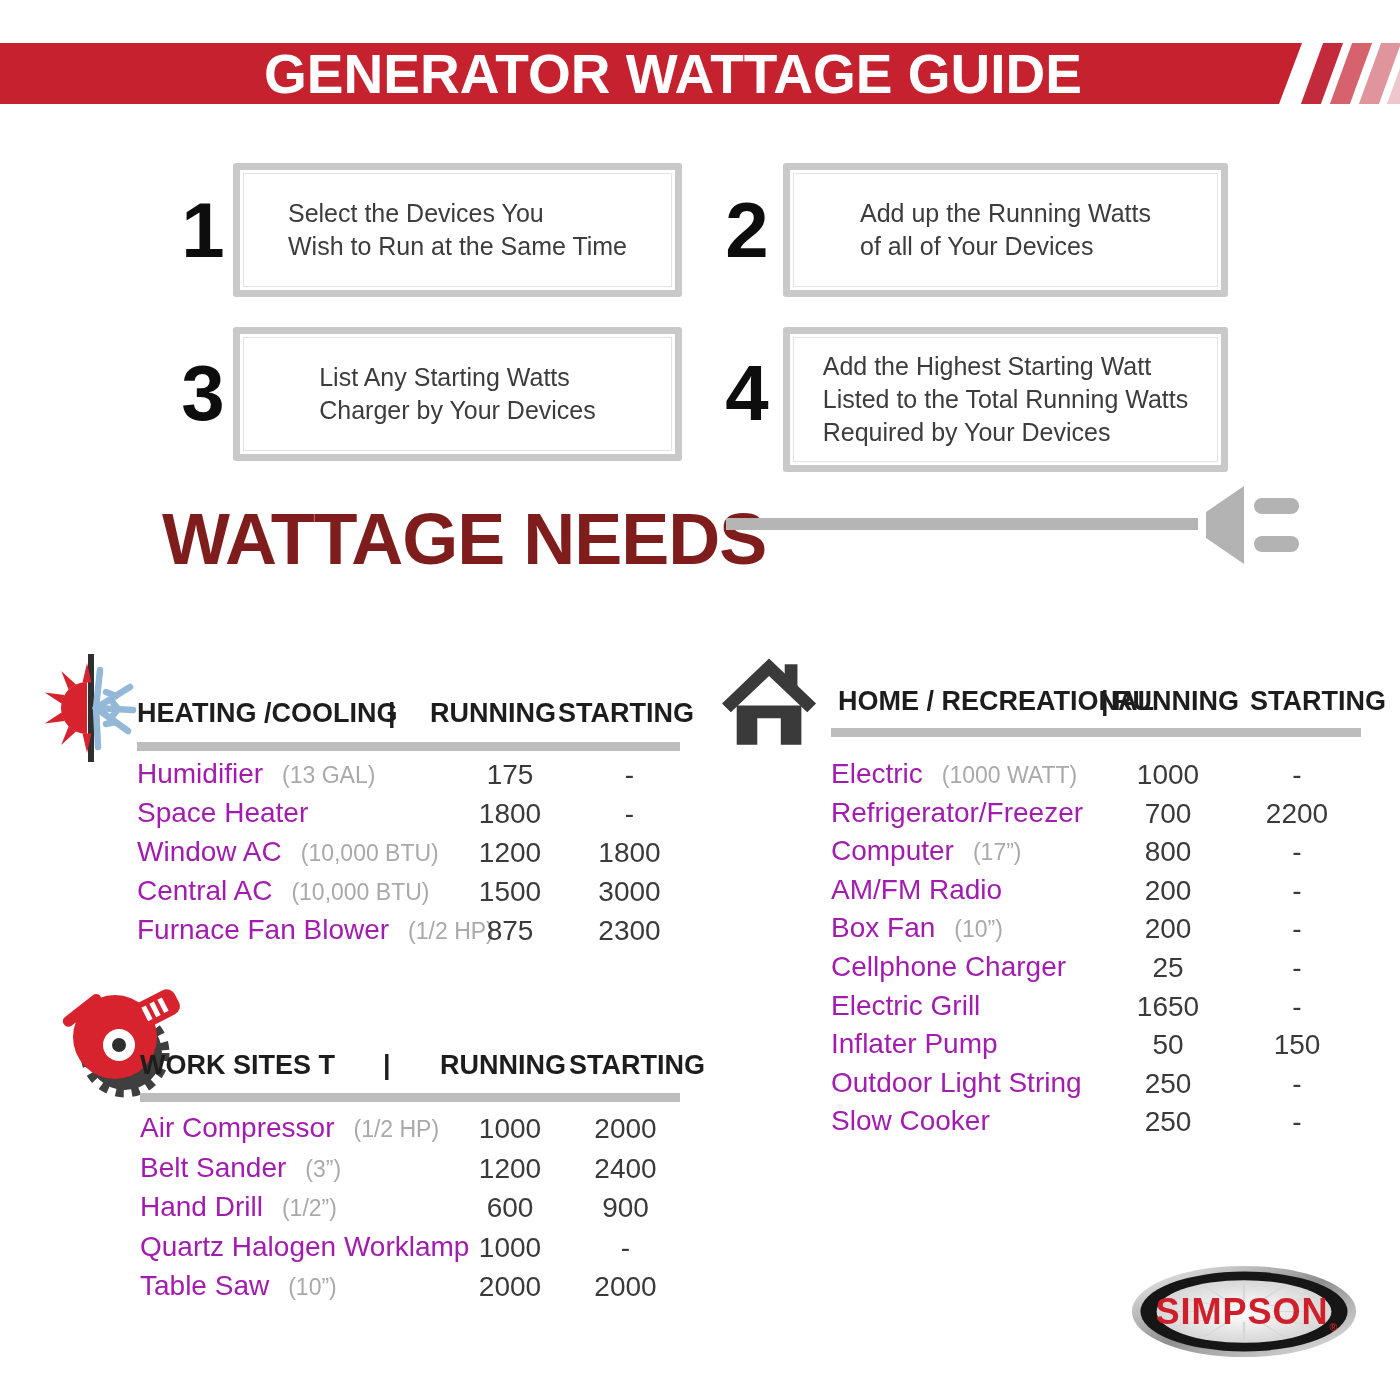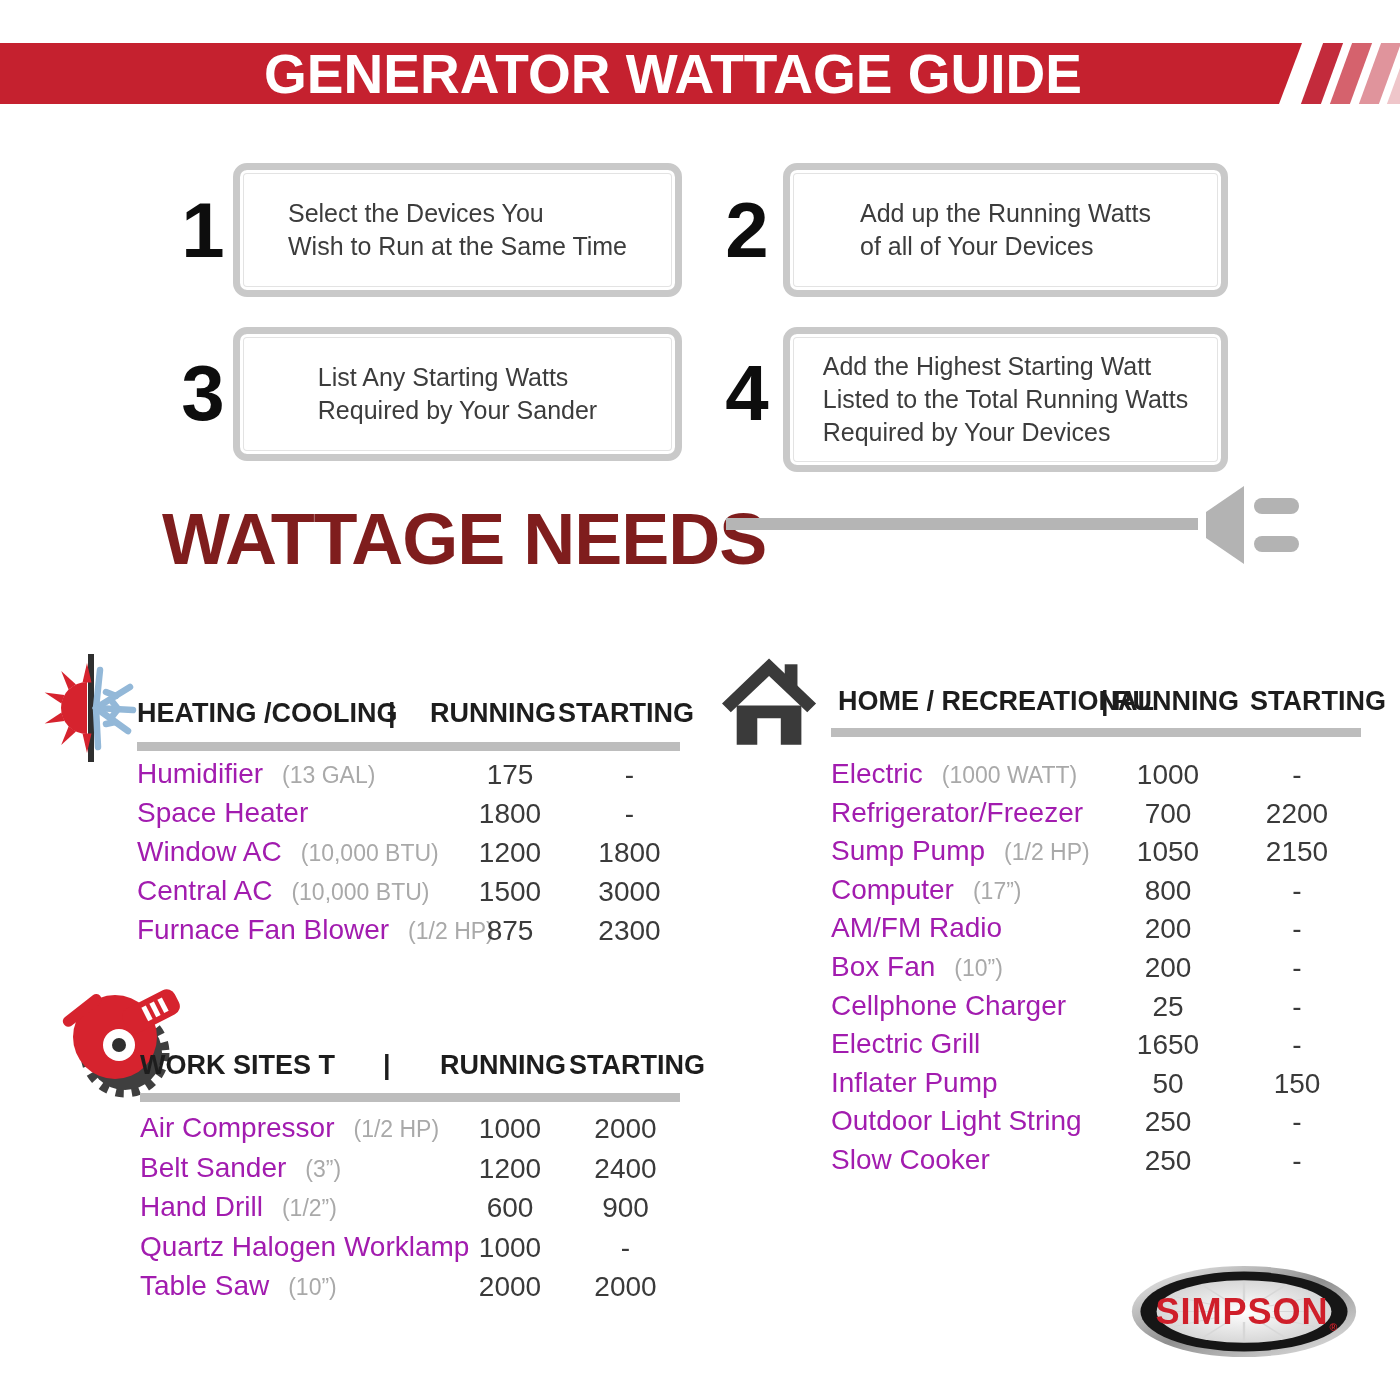--- a/index.html
+++ b/index.html
@@ -15,21 +15,21 @@
   .s1{left:1312px;background:#c32b3c;}
   .s2{left:1341px;background:#d5626d;}
   .s3{left:1370px;background:#e0949c;}
   .s4{left:1398px;background:#efc6ca;}
 
   
   .step-num{position:absolute;width:70px;text-align:center;font-size:78px;font-weight:bold;
             color:#0d0d0d;line-height:1;}
   .n1{left:168px;top:191px;} .n2{left:712px;top:191px;}
   .n3{left:168px;top:354px;} .n4{left:712px;top:354px;}
-  .step-box{position:absolute;box-sizing:border-box;border:7px solid #c9c9c9;border-radius:14px;
+  .step-box{position:absolute;box-sizing:border-box;border:7px solid #c9c9c9;border-radius:3px;
             background:#ffffff;display:flex;align-items:center;justify-content:center;
             box-shadow:inset 0 0 0 3px #ffffff,inset 0 0 0 4px #e3e3e3;}
   .b1{left:233px;top:163px;width:449px;height:134px;}
   .b2{left:783px;top:163px;width:445px;height:134px;}
   .b3{left:233px;top:327px;width:449px;height:134px;}
   .b4{left:783px;top:327px;width:445px;height:145px;}
   .step-text{font-size:25px;line-height:1.32;color:#3c3c3c;white-space:pre-line;}
 
   
   .wattage-title{position:absolute;left:162px;top:498px;font-size:72px;font-weight:bold;
@@ -74,21 +74,21 @@
 Wish to Run at the Same Time</p>
   </div>
   <div class="step-num n2">2</div>
   <div class="step-box b2">
     <p class="step-text">Add up the Running Watts
 of all of Your Devices</p>
   </div>
   <div class="step-num n3">3</div>
   <div class="step-box b3">
     <p class="step-text">List Any Starting Watts
-Required by Your Sander</p>
+Charger by Your Devices</p>
   </div>
   <div class="step-num n4">4</div>
   <div class="step-box b4">
     <p class="step-text">Add the Highest Starting Watt
 Listed to the Total Running Watts
 Required by Your Devices</p>
   </div>
 
   <div class="wattage-title">WATTAGE NEEDS</div>
   <div class="cord"></div>
@@ -169,25 +169,20 @@
   <div class="tbl-body t-home" style="left:831px;top:758px;width:544px;">
     <div class="row r-home">
       <span class="nm">Electric</span><span class="spec">(1000 WATT)</span>
       <span class="val run">1000</span>
       <span class="val start">-</span>
     </div>
     <div class="row r-home">
       <span class="nm">Refrigerator/Freezer</span><span class="spec"></span>
       <span class="val run">700</span>
       <span class="val start">2200</span>
-    </div>
-    <div class="row r-home">
-      <span class="nm">Sump Pump</span><span class="spec">(1/2 HP)</span>
-      <span class="val run">1050</span>
-      <span class="val start">2150</span>
     </div>
     <div class="row r-home">
       <span class="nm">Computer</span><span class="spec">(17”)</span>
       <span class="val run">800</span>
       <span class="val start">-</span>
     </div>
     <div class="row r-home">
       <span class="nm">AM/FM Radio</span><span class="spec"></span>
       <span class="val run">200</span>
       <span class="val start">-</span>

